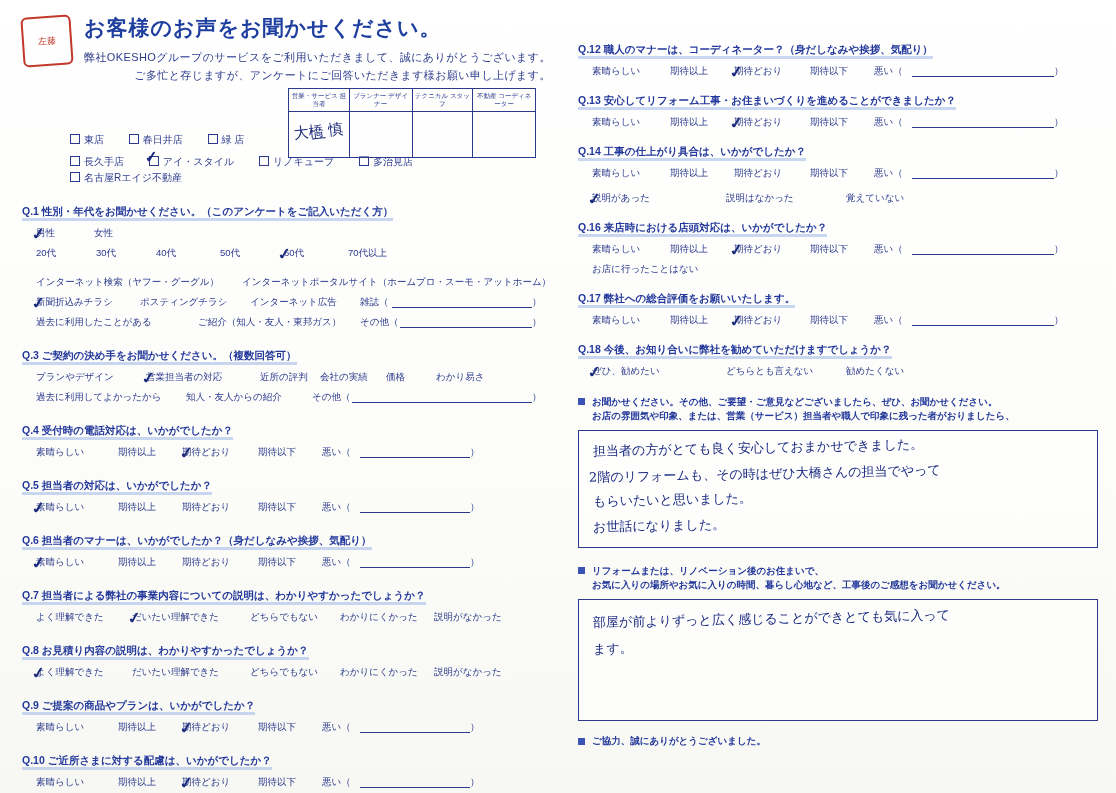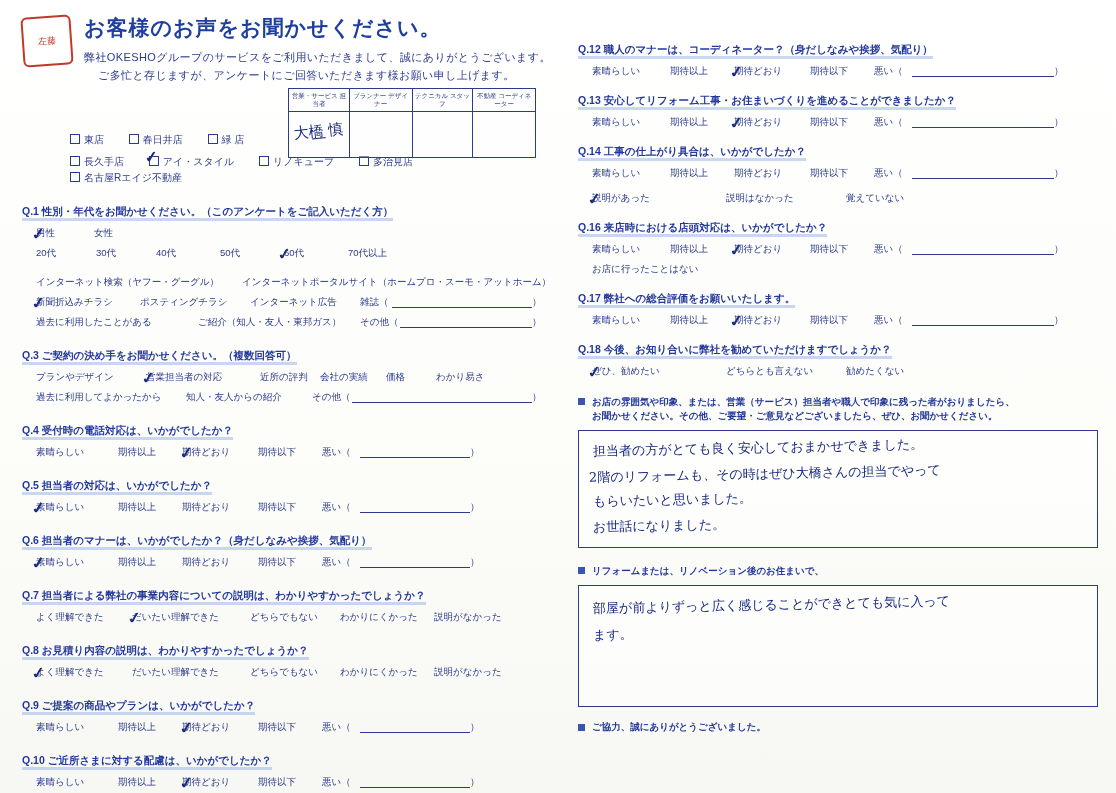--- a/index.html
+++ b/index.html
@@ -24,21 +24,21 @@
     width:46px;height:46px;border:2px solid #c0392b;border-radius:6px;
     color:#c0392b;font-size:9px;line-height:11px;text-align:center;
     display:flex;align-items:center;justify-content:center;
     transform:rotate(-4deg);margin-top:6px;font-family:"DejaVu Serif",serif;
   }
   .hdr-title{
     font-size:21px;font-weight:bold;color:#1f3fa0;letter-spacing:1px;
     margin-top:4px;
   }
   .hdr-sub{font-size:11px;line-height:18px;color:#2b3a8c;margin-top:6px;}
-  .hdr-sub div{letter-spacing:.4px;}
+  .hdr-sub div{letter-spacing:.4px;text-align:right;}
   .indent1{padding-left:14px;}
 
   
   .toptable{
     position:absolute;left:288px;top:88px;width:246px;height:68px;
     border:1px solid #2b3a8c;display:flex;flex-direction:column;
     background:rgba(255,255,255,.4);
   }
   .toptable .r1{display:flex;height:22px;border-bottom:1px solid #2b3a8c;}
   .toptable .r2{flex:1;display:flex;}
@@ -412,34 +412,35 @@
       <div class="opts">
         <span class="opt" style="left:14px">ぜひ、勧めたい</span>
         <span class="opt" style="left:148px">どちらとも言えない</span>
         <span class="opt" style="left:268px">勧めたくない</span>
         <span class="chk" style="left:10px;top:2px">✓</span>
       </div>
     </div>
 
     <div class="blk">
       <div class="blk-h">
+        <div>お聞かせください。その他、ご要望・ご意見などございましたら、ぜひ、お聞かせください。</div>
         <div>お店の雰囲気や印象、または、営業（サービス）担当者や職人で印象に残った者がおりましたら、</div>
-        <div>お聞かせください。その他、ご要望・ご意見などございましたら、ぜひ、お聞かせください。</div>
       </div>
       <div class="box box1">
         <span class="hw" style="left:14px;top:8px">担当者の方がとても良く安心しておまかせできました。</span>
         <span class="hw" style="left:10px;top:34px">2階のリフォームも、その時はぜひ大橋さんの担当でやって</span>
         <span class="hw" style="left:14px;top:60px">もらいたいと思いました。</span>
         <span class="hw" style="left:14px;top:86px">お世話になりました。</span>
       </div>
     </div>
 
     <div class="blk">
       <div class="blk-h">
         <div>リフォームまたは、リノベーション後のお住まいで、</div>
+        <div>お気に入りの場所やお気に入りの時間、暮らし心地など、工事後のご感想をお聞かせください。</div>
       </div>
       <div class="box box2">
         <span class="hw" style="left:14px;top:10px">部屋が前よりずっと広く感じることができとても気に入って</span>
         <span class="hw" style="left:14px;top:40px">ます。</span>
       </div>
     </div>
 
     <div class="thanks">ご協力、誠にありがとうございました。</div>
   </div>
 </div>

